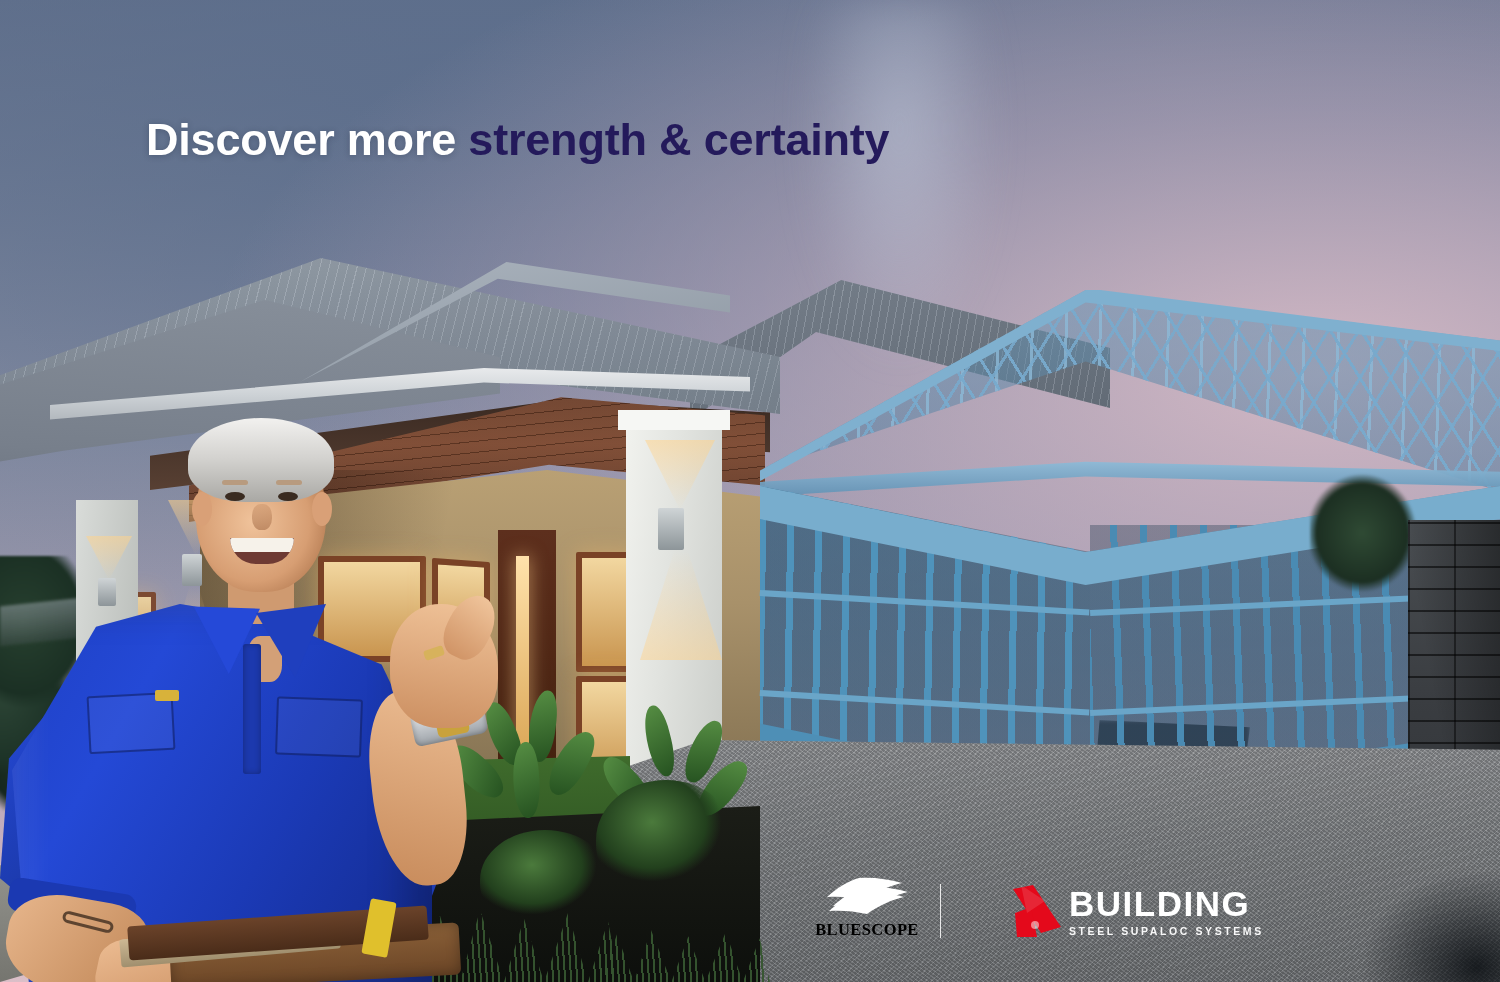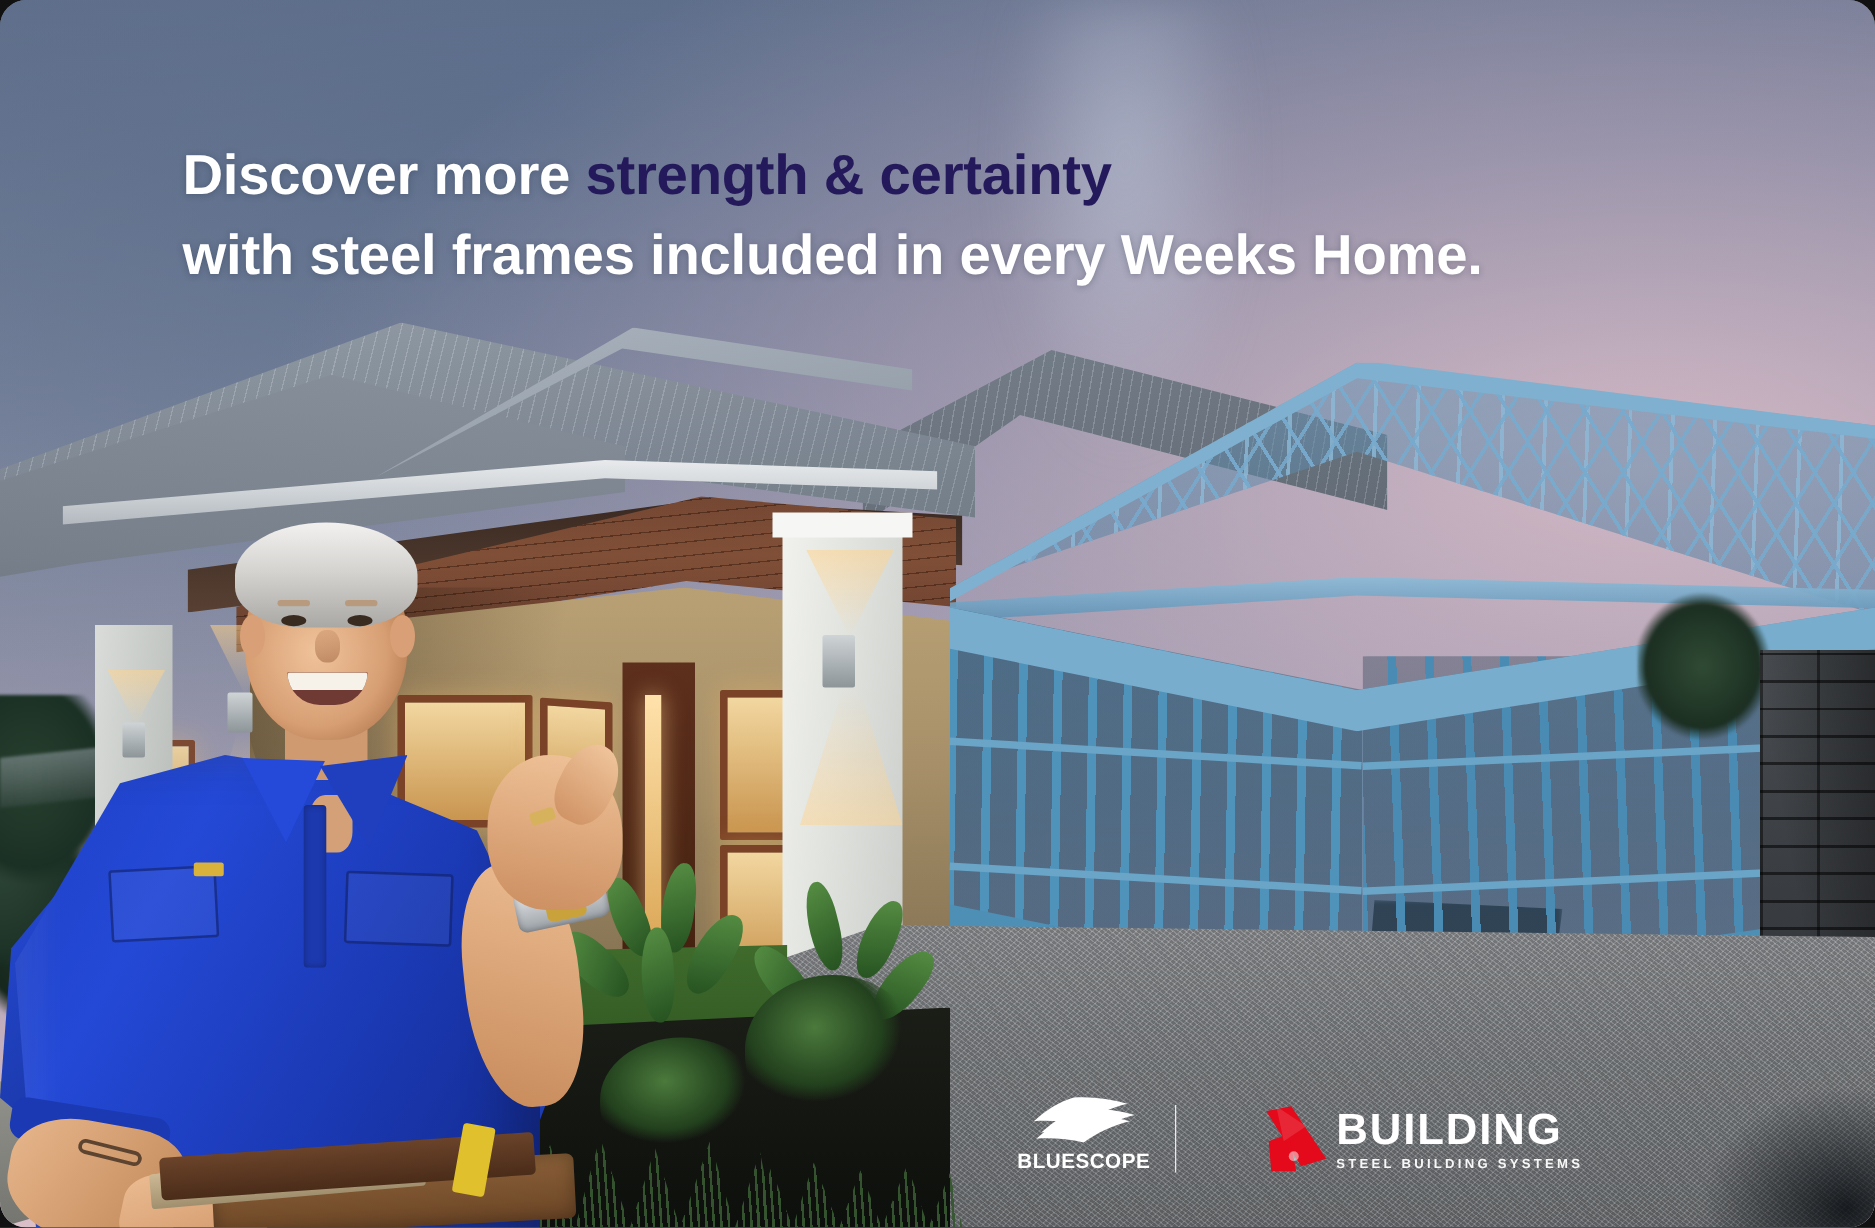--- a/index.html
+++ b/index.html
@@ -3,21 +3,20 @@
 <meta charset="utf-8">
 <style>
   html,body{margin:0;padding:0;background:#111;}
   *{box-sizing:border-box;}
   .stage{
     position:relative;
     width:1500px;height:982px;
     overflow:hidden;
     font-family:"Liberation Sans","DejaVu Sans",sans-serif;
     background:#6d7a90;
-    border-radius:21px;
   }
 
   
   .sky{position:absolute;inset:0;
     background:
       radial-gradient(120% 85% at 88% 38%, rgba(214,186,198,.95) 0%, rgba(190,170,190,.55) 32%, rgba(150,155,178,0) 62%),
       radial-gradient(90% 70% at 30% 10%, rgba(92,110,140,.85) 0%, rgba(110,126,152,.2) 55%, rgba(0,0,0,0) 80%),
       linear-gradient(178deg,#5d6c88 0%,#6b7892 18%,#8189a0 42%,#9d99ad 62%,#c3aebd 80%,#d8bcc6 92%,#e0c4cb 100%);
   }
   .sky-glow{position:absolute;left:52%;top:0;width:240px;height:430px;
@@ -254,22 +253,22 @@
     font-size:45px;line-height:1.42;font-weight:700;letter-spacing:-.2px;color:#ffffff;
     text-shadow:0 1px 6px rgba(30,40,60,.30);}
   .headline .accent{color:#241a5b;text-shadow:none;}
   .headline .l2{display:block;}
 
   
   .logos{position:absolute;left:808px;top:874px;height:74px;display:flex;align-items:center;gap:0;}
   .logo-bluescope{position:relative;width:118px;height:72px;display:flex;flex-direction:column;align-items:center;justify-content:flex-start;}
   .bs-mark{width:98px;height:44px;position:relative;}
   .bs-mark svg{display:block;}
-  .bs-word{font-size:16.5px;font-weight:700;color:#ffffff;letter-spacing:.4px;margin-top:1px;
-    font-family:Liberation Sans, sans-serif;}
+  .bs-word{font-size:16.5px;font-weight:700;color:#000000;letter-spacing:.4px;margin-top:1px;
+    font-family:Liberation Serif, serif;}
   .divider{width:1px;height:54px;background:rgba(255,255,255,.85);margin:0 22px 0 14px;}
   .logo-truecore{display:flex;align-items:flex-start;position:relative;padding-top:6px;}
   .tc-word{font-size:37px;font-weight:700;color:#fff;letter-spacing:-.6px;line-height:1;position:relative;}
   .tc-reg{font-size:11px;color:#fff;margin-left:1px;margin-top:2px;}
   .logo-supaloc{display:flex;align-items:center;margin-left:48px;}
   .sl-mark{width:52px;height:56px;margin-right:6px;}
   .sl-text{display:flex;flex-direction:column;}
   .sl-word{font-size:35px;font-weight:700;color:#fff;letter-spacing:1.5px;line-height:1;}
   .sl-tag{font-size:10.5px;font-weight:700;color:#fff;letter-spacing:2.6px;margin-top:4px;opacity:.95;}
 </style>
@@ -412,21 +411,20 @@
     <span class="m-rivet" style="left:52px;top:12px;"></span>
     <span class="m-rivet" style="left:126px;top:10px;"></span>
     <span class="m-rivet" style="left:206px;top:14px;"></span>
   </div>
   <div class="m-beltlight"></div>
   <div class="m-belt"></div>
   <div class="m-tool"></div>
 
   <div class="headline">
     <span>Discover more </span><span class="accent">strength &amp; certainty</span>
-    <span class="l2">with steel frames included in every Weeks Home.</span>
   </div>
 
   <div class="logos">
 
     <div class="logo-bluescope">
       <span class="bs-mark">
         <svg width="98" height="44" viewBox="0 0 98 44">
           <g fill="#ffffff">
             <path d="M34 2 L74 2 C60 8 46 16 34 26 L4 26 C14 16 24 8 34 2 Z" opacity="0"></path>
             <path d="M40 1 C56 1 72 3 86 7 C72 10 58 17 46 26 C32 23 18 22 6 23 C17 13 28 5 40 1 Z" opacity="0"></path>
@@ -457,18 +455,18 @@
       <span class="sl-mark">
         <svg width="52" height="56" viewBox="0 0 52 56">
           <path d="M2 6 L22 2 L50 44 L30 50 Z" fill="#e4091b"></path>
           <path d="M4 30 L20 24 L26 54 L6 54 Z" fill="#e4091b"></path>
           <path d="M10 2 L34 18 L16 30 Z" fill="#ffffff" opacity=".12"></path>
           <circle cx="24" cy="42" r="4" fill="#ffffff" opacity=".5"></circle>
         </svg>
       </span>
       <span class="sl-text">
         <span class="sl-word">BUILDING</span>
-        <span class="sl-tag">STEEL BUILDING SYSTEMS</span>
+        <span class="sl-tag">STEEL SUPALOC SYSTEMS</span>
       </span>
     </div>
 
   </div>
 </div>
 
 </body></html>

